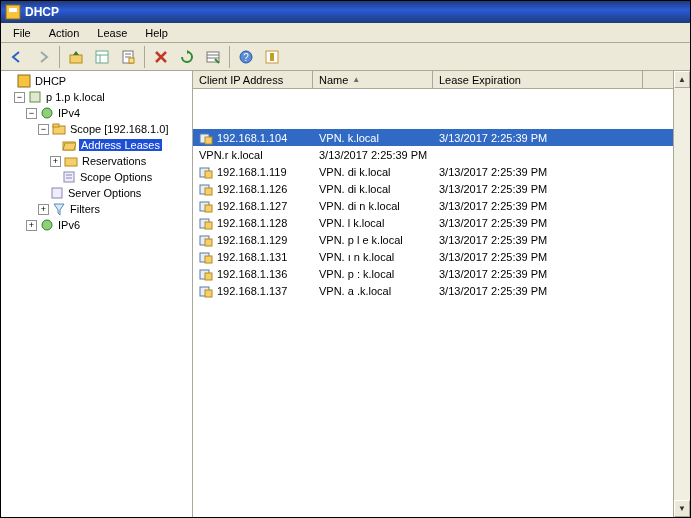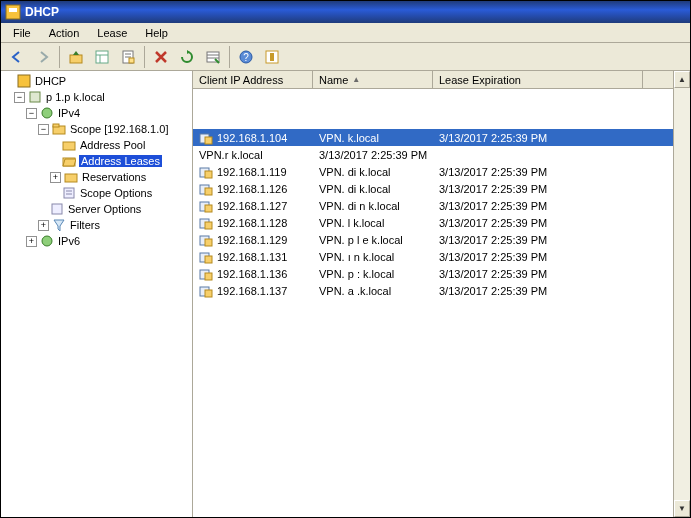--- a/index.html
+++ b/index.html
@@ -265,29 +265,20 @@
                       <div class="node">
                         <span class="indent" style="width:32px"></span>
                         <span class="twisty">−</span>
                         <svg width="14" height="14">
                             <rect x="1" y="4" width="12" height="8" fill="#f7cf6a" stroke="#b58a1f"></rect>
                             <rect x="1" y="2" width="6" height="3" fill="#f7cf6a" stroke="#b58a1f"></rect>
                           </svg>
                         <span class="nlabel">Scope [192.168.1.0]</span>
                       </div>
                       <ul>
-                        <li>
-                            <div class="node">
-                          <span class="indent" style="width:56px"></span>
-                          <svg width="14" height="14">
-                                <rect x="1" y="4" width="12" height="8" fill="#f7cf6a" stroke="#b58a1f"></rect>
-                              </svg>
-                          <span class="nlabel">Address Pool</span>
-                        </div>
-                          </li>
                         <li>
                             <div class="node selected">
                           <span class="indent" style="width:56px"></span>
                           <svg width="14" height="14">
                                 <rect x="1" y="4" width="12" height="8" fill="#ffe08a" stroke="#b58a1f"></rect>
                                 <path d="M3 5 L14 5 L12 12 L1 12 Z" fill="#f7cf6a" stroke="#b58a1f"></path>
                               </svg>
                           <span class="nlabel">Address Leases</span>
                         </div>
                           </li>

